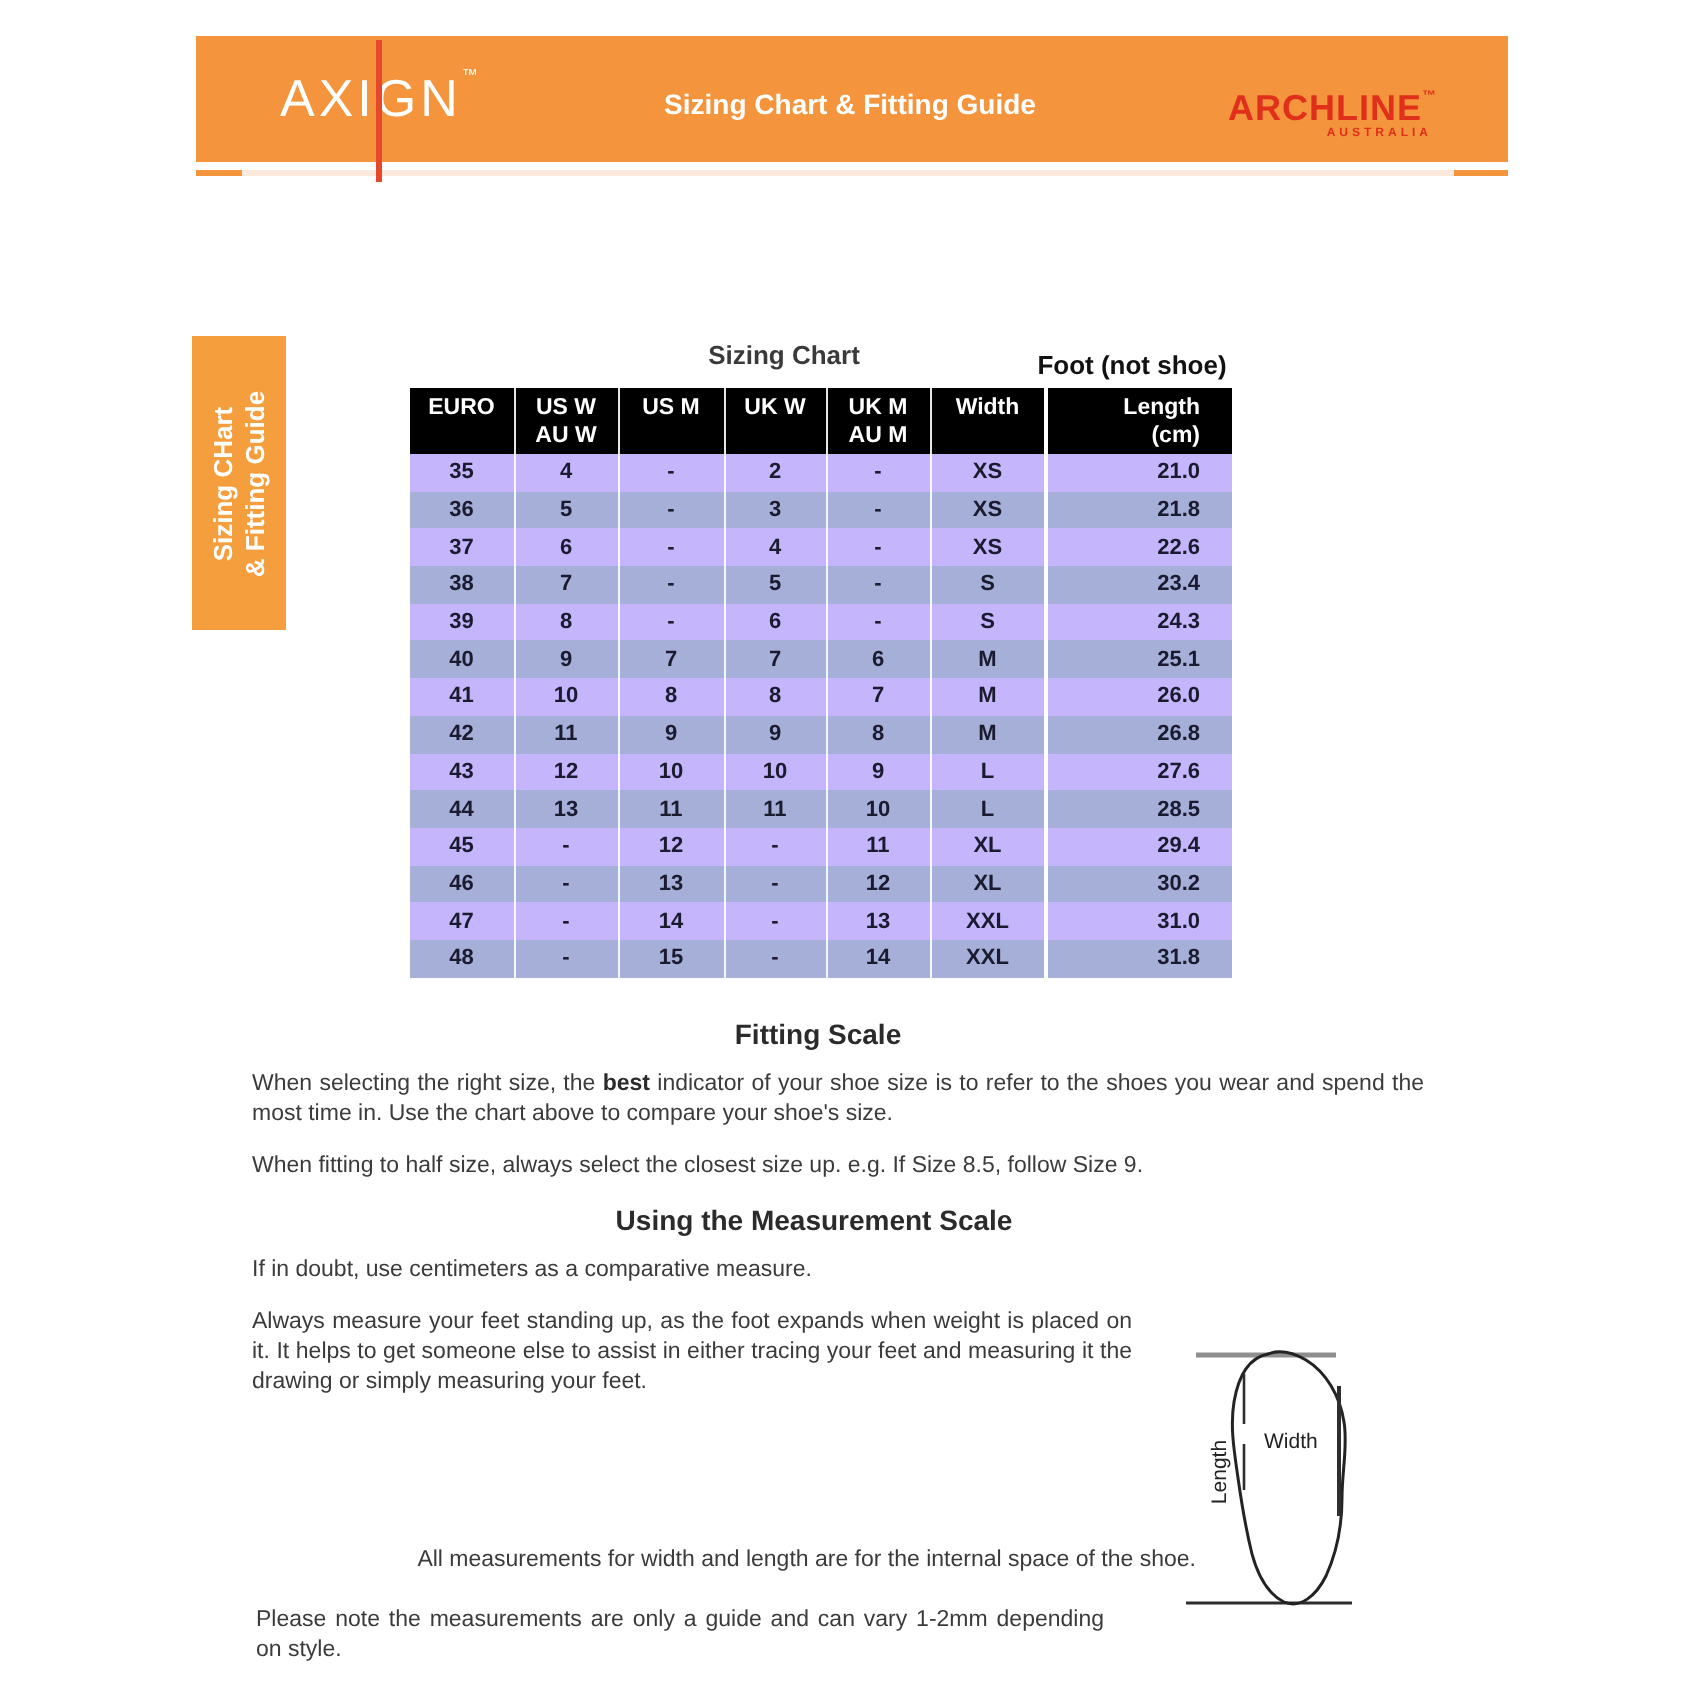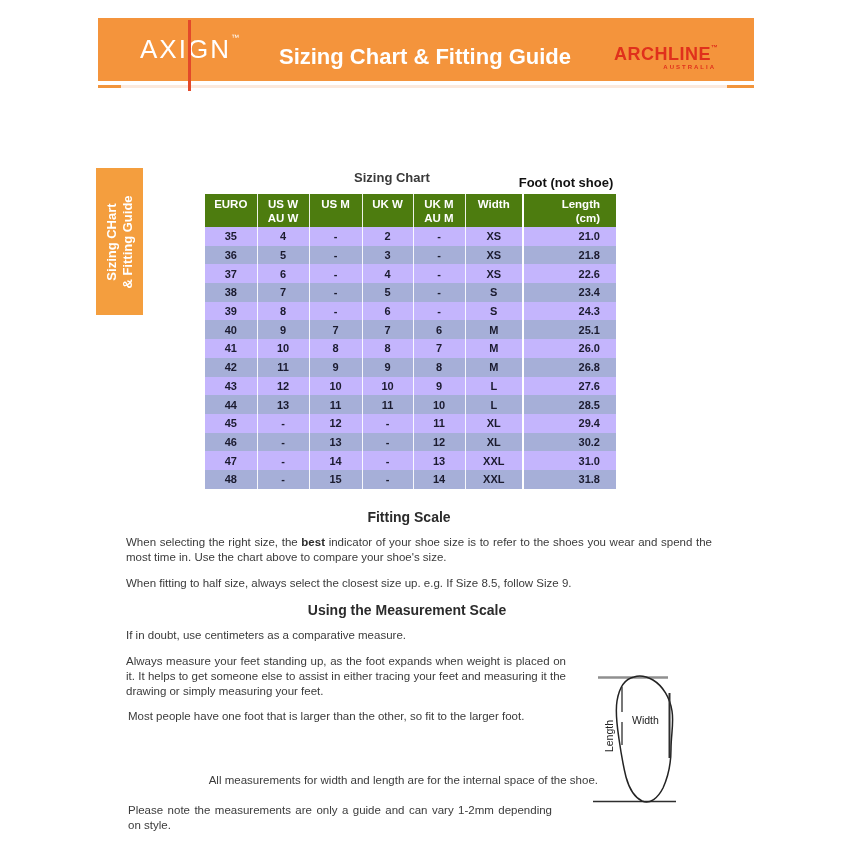--- a/index.html
+++ b/index.html
@@ -10,41 +10,41 @@
   
   .band { position:absolute; left:98px; top:18px; width:656px; height:63px; background:#F4943C; }
   .band-underline { position:absolute; left:98px; top:85px; width:656px; height:3px;
     background:linear-gradient(to right,#F2953C 0 23px,#FBE9DD 23px calc(100% - 27px),#F2953C calc(100% - 27px) 100%); }
   .axign-line { position:absolute; left:188px; top:20px; width:3px; height:71px; background:#E3492A; z-index:3; }
 
   .axign-word { position:absolute; left:140px; top:33px; color:#fff; font-size:26px; font-weight:400; letter-spacing:2px; }
   .axign-word sup { font-size:8px; vertical-align:18px; letter-spacing:0; }
   .axign-sub { position:absolute; left:141px; top:62px; color:#fff; font-size:8px; letter-spacing:6.5px; font-weight:700;margin-top:48px; }
 
-  .band-title { position:absolute; left:258px; top:44px; width:334px; text-align:center; color:#fff; font-size:22px; font-weight:700; }
+  .band-title { position:absolute; left:258px; top:44px; width:334px; text-align:center; color:#fff; font-size:14px; font-weight:700; }
 
   .archline { position:absolute; left:614px; top:44px; width:110px; color:#E0301C; }
   .archline-word { font-size:18px; font-weight:700; letter-spacing:0.5px; }
   .archline-word sup { font-size:7px; vertical-align:10px; }
   .archline-sub { text-align:right; padding-right:8px; font-size:6px; font-weight:700; letter-spacing:2px; margin-top:-1px; }
 
   
   .side-tab { position:absolute; left:96px; top:168px; width:47px; height:147px; background:#F49E3E; }
   .side-tab-text { position:absolute; left:50%; top:50%; width:147px;
     transform:translate(-50%,-50%) rotate(-90deg); text-align:center;
     color:#fff; font-weight:700; font-size:13px; line-height:16px; white-space:nowrap; }
 
   
   .chart-heading { position:absolute; left:292px; top:170px; width:200px; text-align:center;
     font-size:13px; font-weight:700; color:#3a3a3a; }
   .foot-label { position:absolute; left:502px; top:175px; width:128px; text-align:center;
     font-size:13px; font-weight:700; color:#111; }
 
   table.size-table { position:absolute; left:205px; top:194px; width:411px; border-collapse:collapse; table-layout:fixed; }
-  .size-table th { background:#4d7c0f; color:#fff; font-size:11.5px; font-weight:700;
+  .size-table th { background:#000000; color:#fff; font-size:11.5px; font-weight:700;
     line-height:13.5px; white-space:pre-line; vertical-align:top; padding-top:4px; height:33px; text-align:center; }
   .size-table td { font-size:11px; font-weight:700; color:#1b1b2f; text-align:center; height:18.7px; }
   .size-table th, .size-table td { border-left:1px solid rgba(255,255,255,0.9); }
   .size-table th:first-child, .size-table td:first-child { border-left:none; }
   .size-table th.len, .size-table td.len { border-left:2px solid #fff; text-align:right; padding-right:16px; }
   .size-table tr.even td { background:#c4b5fd; }
   .size-table tr.odd  td { background:#A6AFD8; }
   .size-table th:nth-child(1){width:52px;} .size-table th:nth-child(2){width:52px;}
   .size-table th:nth-child(3){width:53px;} .size-table th:nth-child(4){width:51px;margin-left:16px;}
   .size-table th:nth-child(5){width:52px;} .size-table th:nth-child(6){width:58px;}
@@ -238,21 +238,20 @@
   <div class="para just" style="left:126px; top:535px; width:586px;"><span>When selecting the right size, the </span><b>best</b><span> indicator of your shoe size is to refer to the shoes you wear and spend the most time in. Use the chart above to compare your shoe's size.</span></div>
 
   <div class="para" style="left:126px; top:576px; width:586px;">When fitting to half size, always select the closest size up. e.g. If Size 8.5, follow Size 9.</div>
 
   <div class="sec-heading" style="left:282px; top:602px; width:250px;">Using the Measurement Scale</div>
 
   <div class="para" style="left:126px; top:628px; width:450px;">If in doubt, use centimeters as a comparative measure.</div>
 
   <div class="para just" style="left:126px; top:654px; width:440px;">Always measure your feet standing up, as the foot expands when weight is placed on it. It helps to get someone else to assist in either tracing your feet and measuring it the drawing or simply measuring your feet.</div>
 
-  <div class="para" style="left:128px; top:709px; width:450px;">Most people have one foot that is larger than the other, so fit to the larger foot.</div>
 
   <div class="para" style="left:128px; top:773px; width:470px;text-align:right;">All measurements for width and length are for the internal space of the shoe.</div>
 
   <div class="para just" style="left:128px; top:803px; width:424px;">Please note the measurements are only a guide and can vary 1-2mm depending on style.</div>
 
   <svg class="foot-diagram" width="130" height="165" viewBox="0 0 130 165">
     <line x1="8" y1="22.5" x2="78" y2="22.5" stroke="#8f8f8f" stroke-width="2.4"></line>
     <line x1="3" y1="146.5" x2="86" y2="146.5" stroke="#2e2e2e" stroke-width="1.4"></line>
     <path d="M44,22 C34,24 29,34 27,46 C25,58 27,70 29,84 C31,98 33,110 36,122 C39,133 44,142 52,146 C60,149.5 68,143 73,133 C78,122 81,108 81,94 C81,80 84,68 82,56 C80,43 73,31 63,25 C56,21 49,20 44,22 Z" fill="none" stroke="#232323" stroke-width="1.5"></path>
     <line x1="32" y1="32" x2="32" y2="57" stroke="#2e2e2e" stroke-width="1.3"></line>

